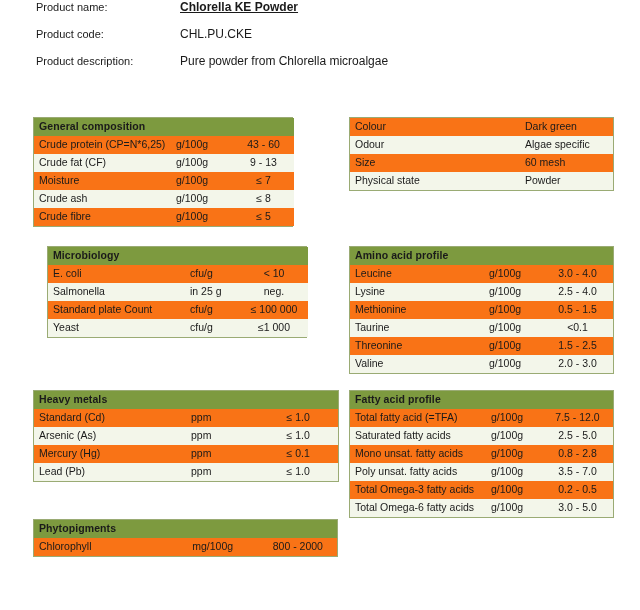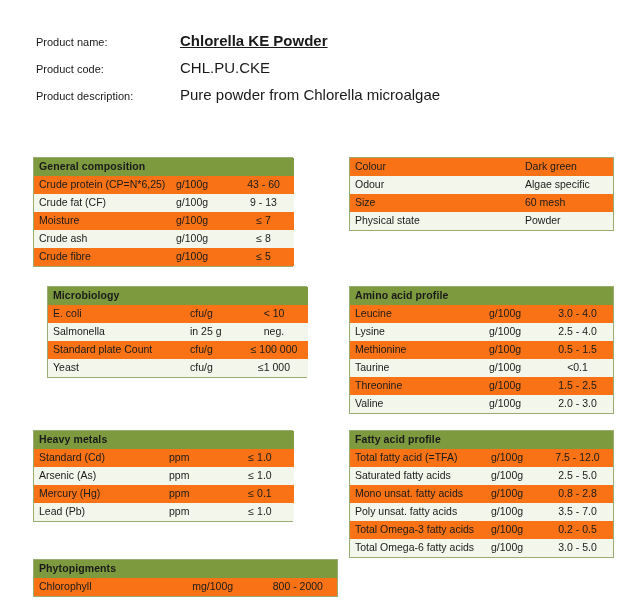--- a/index.html
+++ b/index.html
@@ -28,38 +28,36 @@
     align-items: baseline;
     height: 27px;
   }
   .meta-label {
     width: 144px;
     font-size: 11px;
     color: #1a1a1a;
     white-space: nowrap;
   }
   .meta-value {
-    font-size: 15px;
+    font-size: 12px;
     color: #1a1a1a;
     white-space: nowrap;
-    margin-top: 32px;
   }
   .meta-value.strong {
     font-weight: bold;
     text-decoration: underline;
   }
 
   
   .spec-table {
     position: absolute;
     border: 1px solid #9aab74;
     border-collapse: collapse;
     background: #ffffff;
     box-sizing: border-box;
-    margin-top: 40px;
   }
   .spec-table table {
     border-collapse: collapse;
     width: 100%;
     table-layout: fixed;
   }
   .tbl-head td {
     background: #7d9a3f;
     color: #ffffff;
     font-weight: bold;
@@ -78,21 +76,21 @@
   .spec-table tbody tr.odd td { background: #f97316; }
   .spec-table tbody tr.even td { background: #f3f6ea; }
 
   td.c-name  { text-align: left; }
   td.c-unit  { text-align: left; }
   td.c-value { text-align: center; }
 
   
   #tbl-general      { left: 33px;  top: 117px; width: 260px; }
   #tbl-microbiology { left: 47px;  top: 246px; width: 260px; }
-  #tbl-heavy-metals { left: 33px;  top: 390px; width: 260px; }
+  #tbl-heavy-metals { left: 33px;  top: 390px; width: 306px; }
   #tbl-phytopigments{ left: 33px;  top: 519px; width: 305px; }
 
   #tbl-properties   { left: 349px; top: 117px; width: 265px; }
   #tbl-amino        { left: 349px; top: 246px; width: 265px; }
   #tbl-fatty        { left: 349px; top: 390px; width: 265px; }
 </style>
 </head>
 <body>
 
 <div id="meta">

